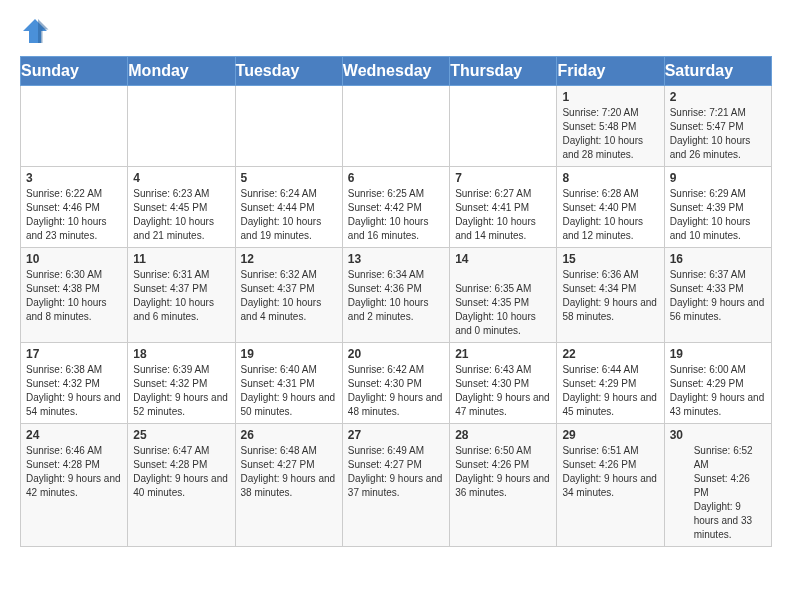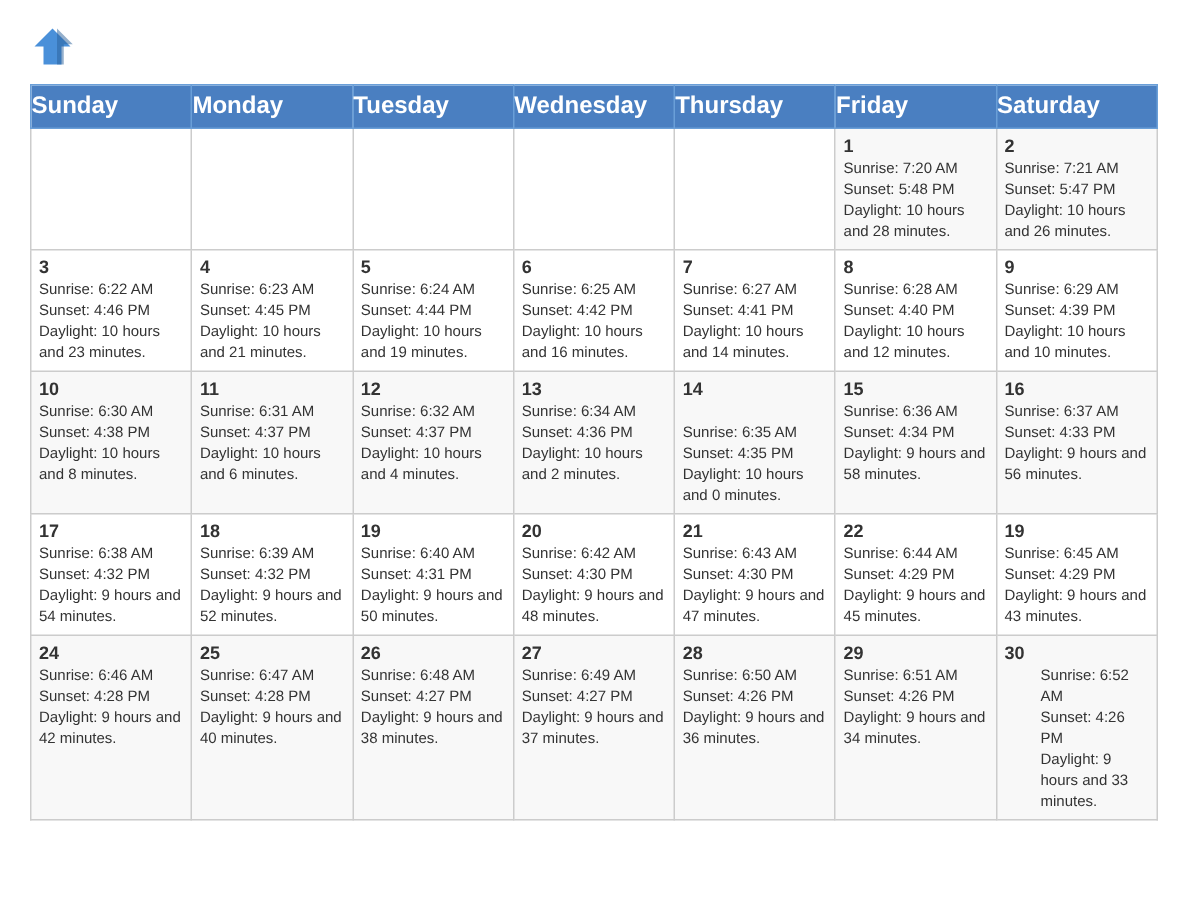--- a/index.html
+++ b/index.html
@@ -265,21 +265,21 @@
 Daylight: 9 hours and 47 minutes.</div>
           </td>
           <td>
             <span class="day-number">22</span>
             <div class="day-info" style="white-space: pre-line;">Sunrise: 6:44 AM
 Sunset: 4:29 PM
 Daylight: 9 hours and 45 minutes.</div>
           </td>
           <td>
             <span class="day-number">19</span>
-            <div class="day-info" style="white-space: pre-line;">Sunrise: 6:45 AM
+            <div class="day-info" style="white-space: pre-line;">Sunrise: 6:00 AM
 Sunset: 4:29 PM
 Daylight: 9 hours and 43 minutes.</div>
           </td>
         </tr>
         <tr>
           <td>
             <span class="day-number">24</span>
             <div class="day-info" style="white-space: pre-line;">Sunrise: 6:46 AM
 Sunset: 4:28 PM
 Daylight: 9 hours and 42 minutes.</div>

